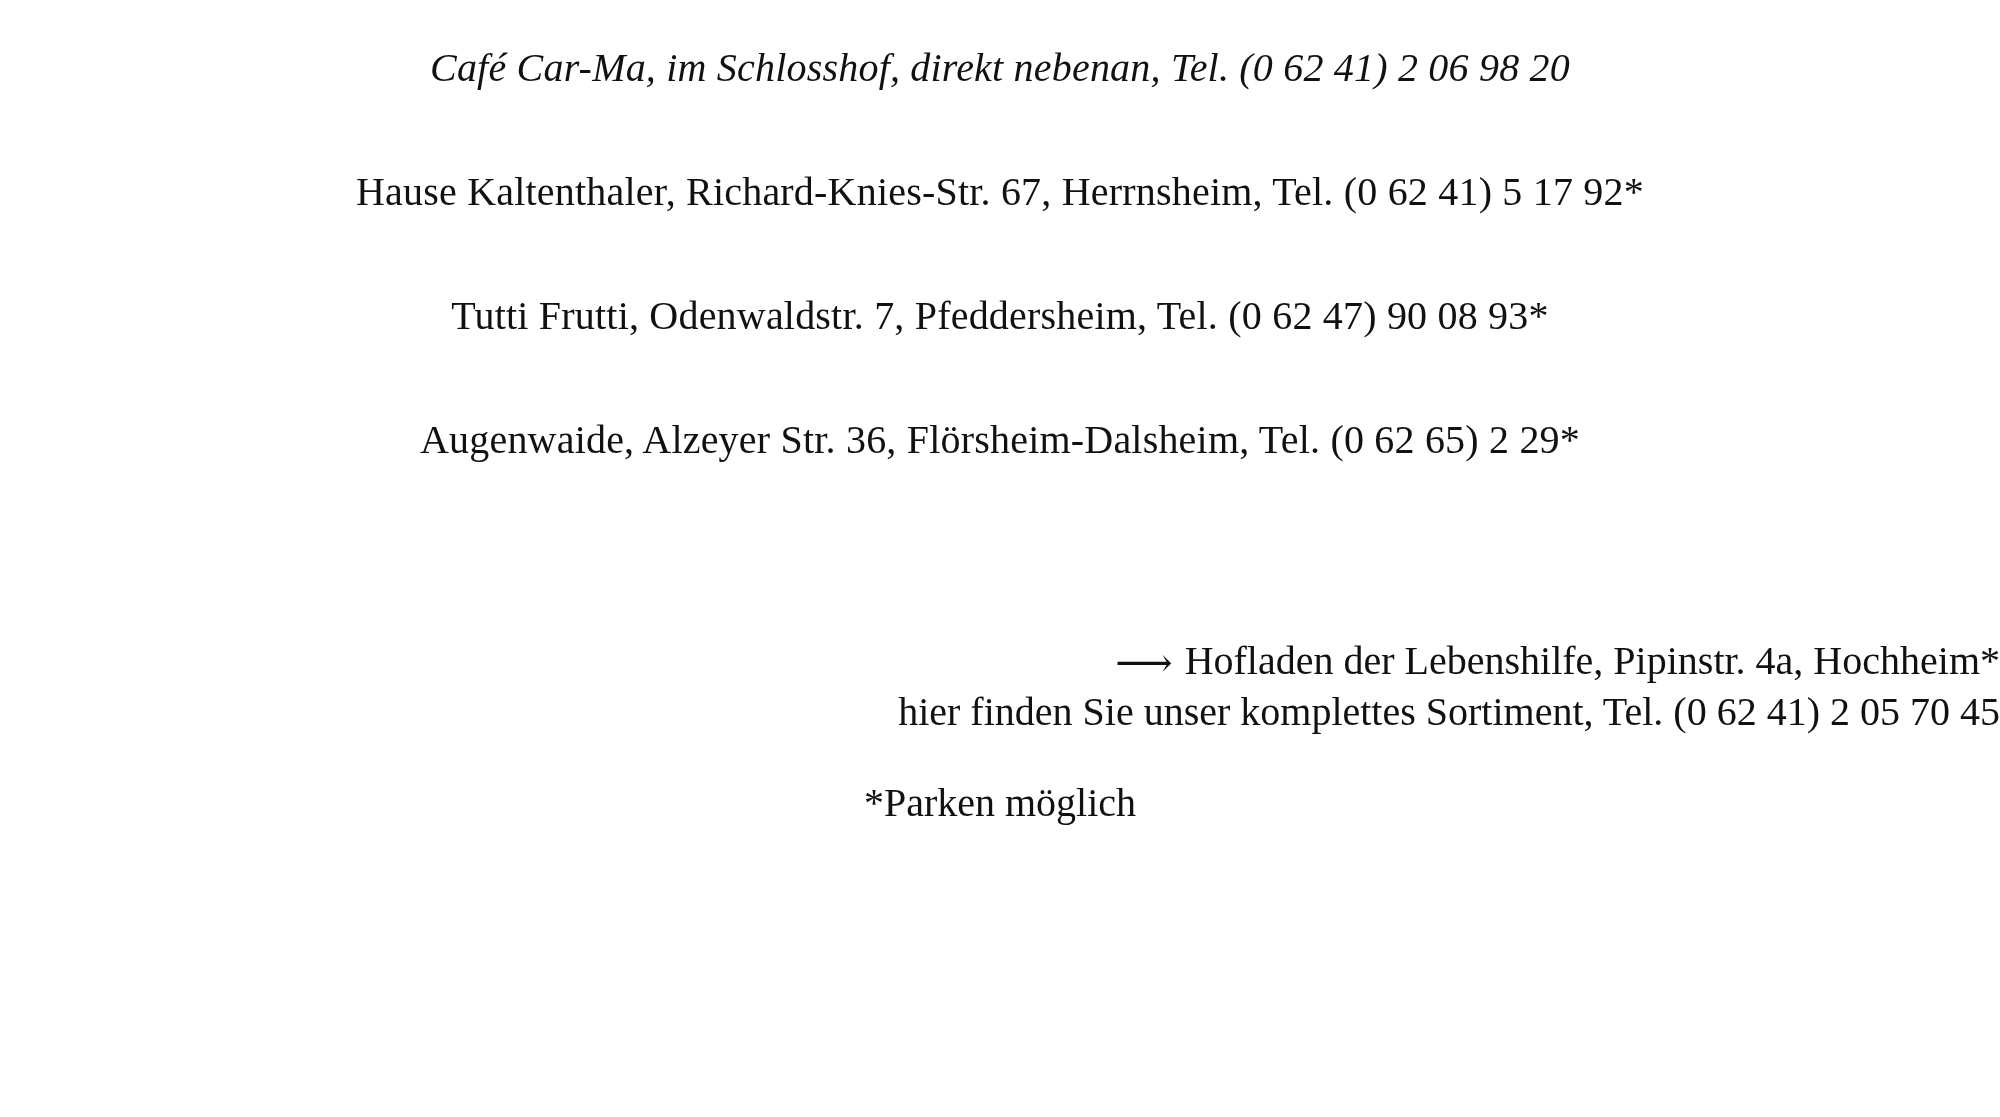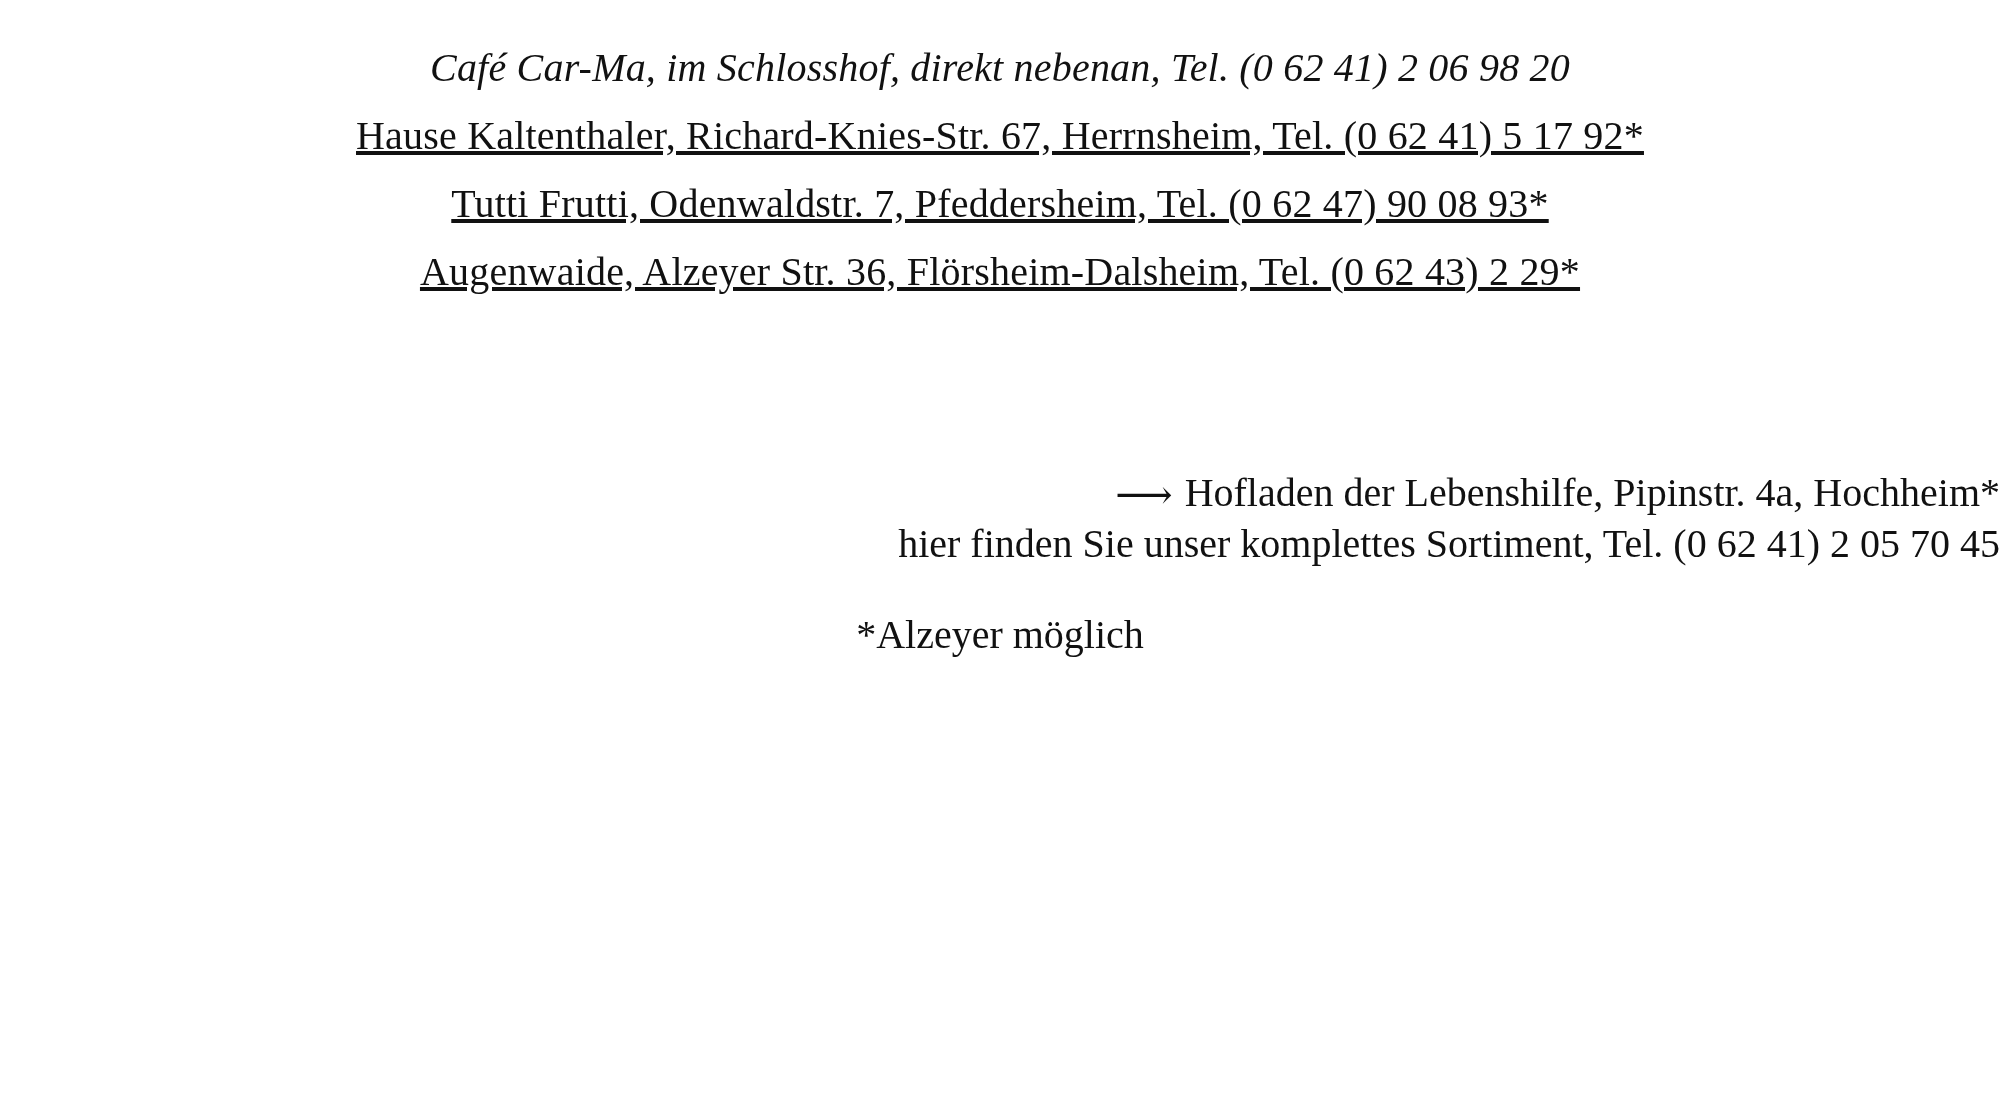--- a/index.html
+++ b/index.html
@@ -28,21 +28,21 @@
   }
   .entry {
     text-align: center;
     font-size: 40px;
     line-height: 1.0;
     letter-spacing: 0.2px;
     white-space: nowrap;
   }
   
   .entry:nth-child(1) { margin-top: 48px; font-style: italic; }
-  .entry + .entry { margin-top: 28px; text-decoration: underline; }
+  .entry + .entry { margin-top: 84px; }
 
   .footer-block {
     margin-top: 175px;
     text-align: right;
   }
   .footer-line {
     font-size: 40px;
     line-height: 1.28;
     white-space: nowrap;
   }
@@ -63,25 +63,25 @@
 </style>
 </head>
 <body>
 
 <div class="page">
 
   <ul class="list">
     <li class="entry">Café Car-Ma, im Schlosshof, direkt nebenan, Tel. (0 62 41) 2 06 98 20</li>
     <li class="entry">Hause Kaltenthaler, Richard-Knies-Str. 67, Herrnsheim, Tel. (0 62 41) 5 17 92*</li>
     <li class="entry">Tutti Frutti, Odenwaldstr. 7, Pfeddersheim, Tel. (0 62 47) 90 08 93*</li>
-    <li class="entry">Augenwaide, Alzeyer Str. 36, Flörsheim-Dalsheim, Tel. (0 62 43) 2 29*</li>
+    <li class="entry">Augenwaide, Alzeyer Str. 36, Flörsheim-Dalsheim, Tel. (0 62 65) 2 29*</li>
   </ul>
 
   <div class="footer-block">
     <div class="footer-line">
       <span class="arrow">⟶</span><span>Hofladen der Lebenshilfe, Pipinstr. 4a, Hochheim*</span>
     </div>
     <div class="footer-line">hier finden Sie unser komplettes Sortiment, Tel. (0 62 41) 2 05 70 45</div>
   </div>
 
-  <div class="note">*Alzeyer möglich</div>
+  <div class="note">*Parken möglich</div>
 
 </div>
 
 </body></html>

